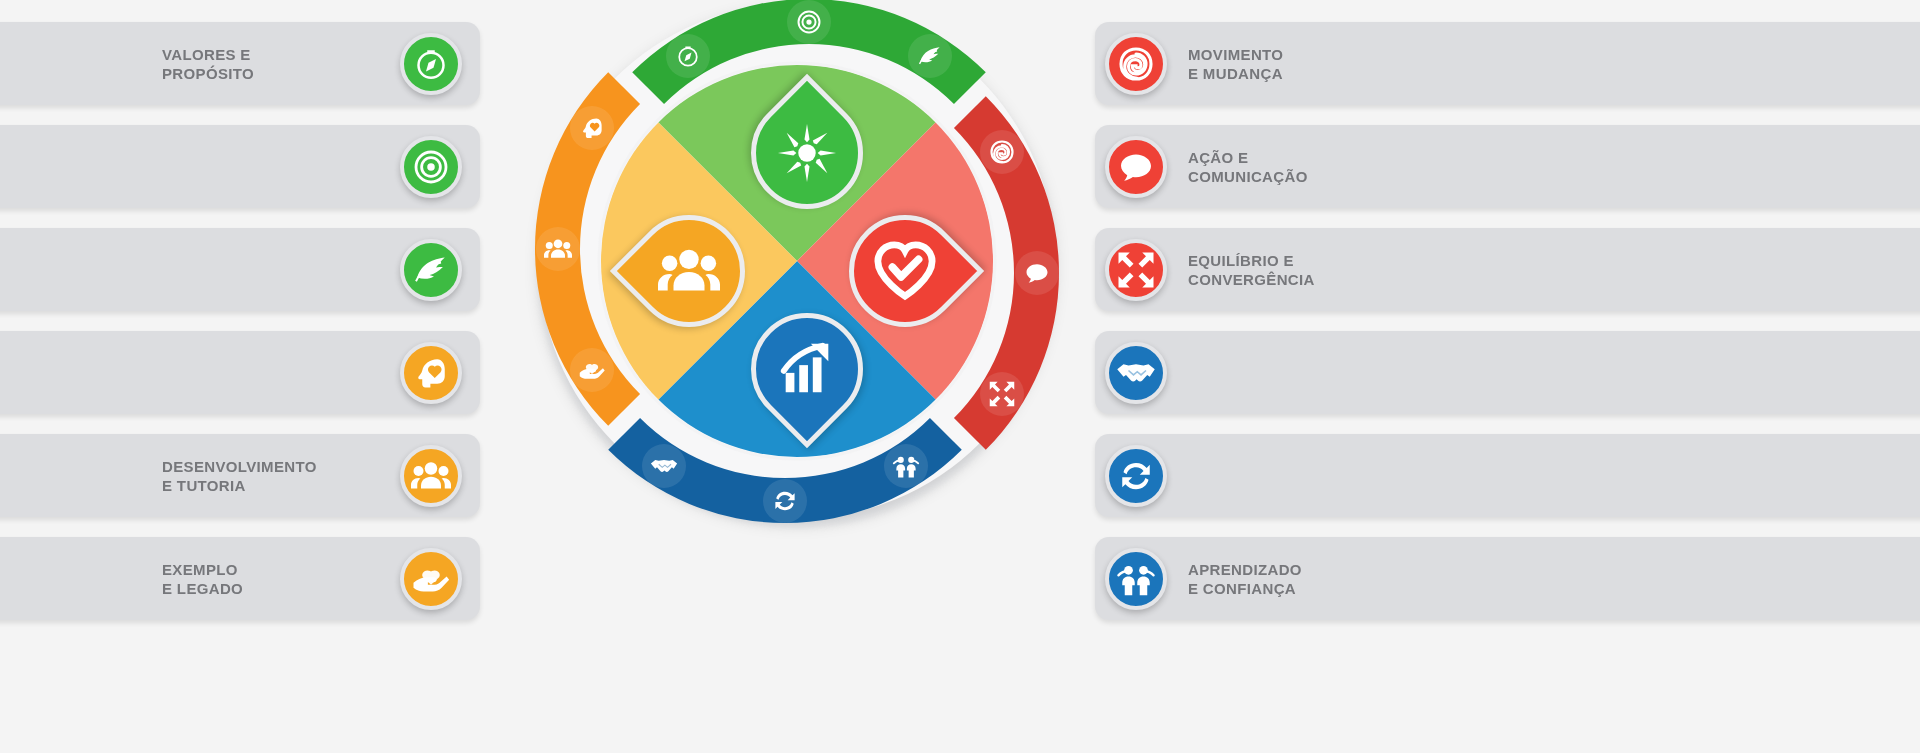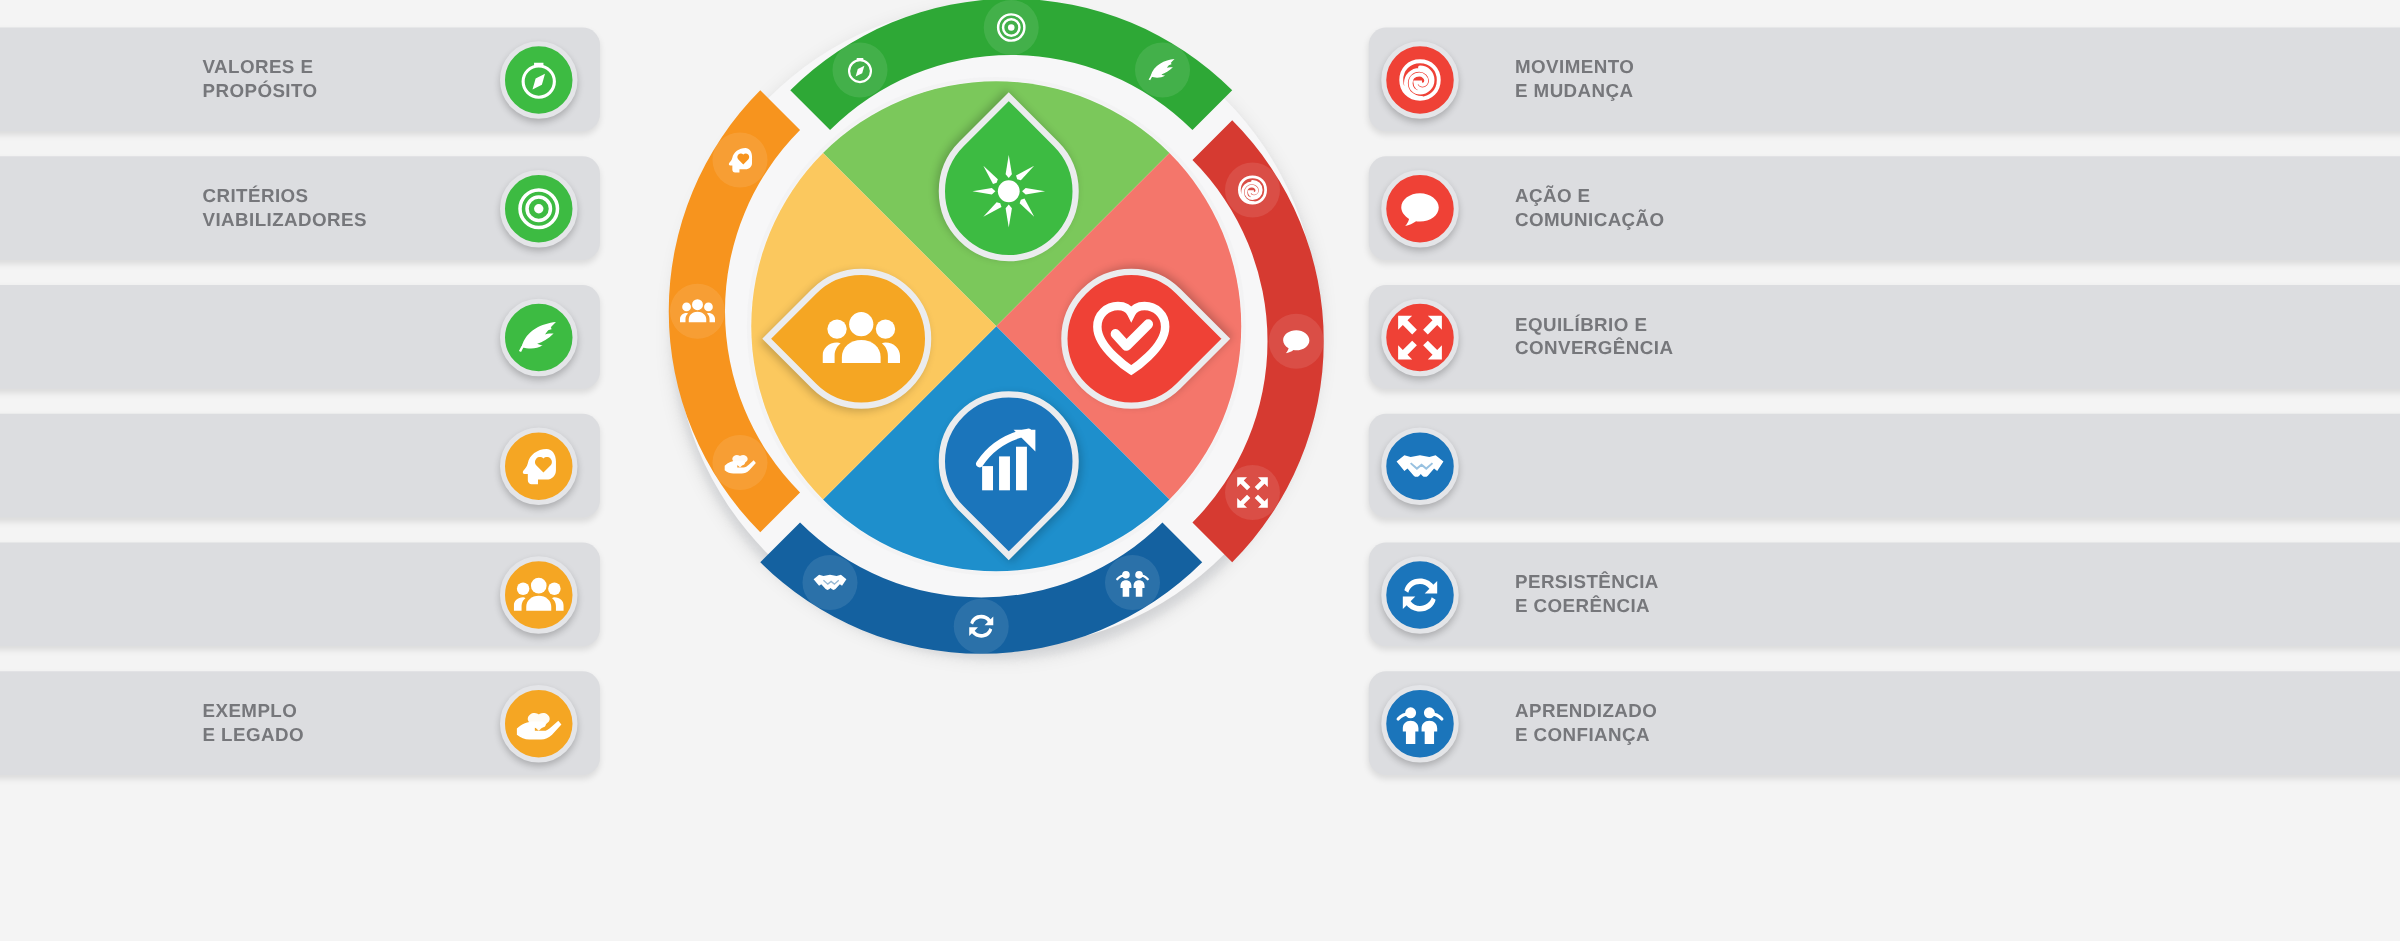--- a/index.html
+++ b/index.html
@@ -40,21 +40,21 @@
     top:50%; transform:translateY(-50%);
     font-size:15px;
     font-weight:700;
     letter-spacing:.35px;
     line-height:1.30;
     color:#76777b;
     text-transform:uppercase;
     white-space:pre-line;
   }
   .side-list.left  .pill-label { right:118px; text-align:left; width:200px;}
-  .side-list.right .pill-label { left:93px;  text-align:left; width:260px;margin-left:24px; }
+  .side-list.right .pill-label { left:93px;  text-align:left; width:260px; }
 
   
   .badge {
     position:absolute;
     top:50%;
     width:62px; height:62px;
     margin-top:-31px;
     border-radius:50%;
     display:flex; align-items:center; justify-content:center;
     box-shadow: 0 3px 6px rgba(0,0,0,.22);
@@ -119,22 +119,20 @@
             <g fill="none" stroke="#fff" stroke-width="4">
               <circle cx="32" cy="34" r="20"></circle>
               <path d="M26 12h12M32 12v2"></path>
             </g>
             <path d="M40 24 28 30 24 44 36 38z" fill="#fff"></path>
             <circle cx="32" cy="34" r="3" fill="#fff"></circle>
           </svg>
         </div>
       </div>
       <div class="pill" style="top: 125px;">
-        <div class="pill-label">CRITÉRIOS
-VIABILIZADORES</div>
         <div class="badge" style="background: rgb(61, 187, 66); color: rgb(61, 187, 66);">
           <svg viewBox="0 0 64 64">
             <g fill="none" stroke="#fff" stroke-width="4.5">
               <circle cx="32" cy="32" r="24"></circle>
               <circle cx="32" cy="32" r="15"></circle>
             </g>
             <circle cx="32" cy="32" r="6" fill="#fff"></circle>
           </svg>
         </div>
       </div>
@@ -148,20 +146,22 @@
       </div>
       <div class="pill" style="top: 331px;">
         <div class="badge" style="background: rgb(245, 166, 35); color: rgb(245, 166, 35);">
           <svg viewBox="0 0 64 64">
             <path d="M42 10c-12 0-22 8-24 18-1 5-4 7-6 10-1 2 0 4 2 4h4v8c0 3 2 5 5 5h8v-6h11c7 0 12-5 12-12V26c0-9-5-16-12-16z" fill="#fff"></path>
             <path d="M38 22c-2.5-2.5-6.5-2.5-9 0-2.5 2.5-2.5 6.5 0 9l9 9 9-9c2.5-2.5 2.5-6.5 0-9-2.5-2.5-6.5-2.5-9 0z" fill="#f5a623"></path>
           </svg>
         </div>
       </div>
       <div class="pill" style="top: 434px;">
+        <div class="pill-label">DESENVOLVIMENTO
+E TUTORIA</div>
         <div class="badge" style="background: rgb(245, 166, 35); color: rgb(245, 166, 35);">
           <svg viewBox="0 0 64 64">
             <circle cx="32" cy="20" r="10" fill="#fff"></circle>
             <path d="M32 33c-9 0-16 6-16 14v5h32v-5c0-8-7-14-16-14z" fill="#fff"></path>
             <circle cx="12" cy="24" r="8" fill="#fff"></circle>
             <path d="M12 35c-7 0-12 5-12 11v6h10v-6c0-4 2-8 5-10-1-.7-2-1-3-1z" fill="#fff"></path>
             <circle cx="52" cy="24" r="8" fill="#fff"></circle>
             <path d="M52 35c7 0 12 5 12 11v6H54v-6c0-4-2-8-5-10 1-.7 2-1 3-1z" fill="#fff"></path>
           </svg>
         </div>
@@ -394,22 +394,20 @@
       </div>
       <div class="pill" style="top: 331px;">
         <div class="badge" style="background: rgb(27, 117, 187); color: rgb(27, 117, 187);">
           <svg viewBox="0 0 64 64">
             <path d="M2 26l10-8 8 2 12-2 12 2 8-2 10 8-8 12-4-3-8 9c-2 2-5 2-7 0l-2-2-2 2c-2 2-5 2-7 0l-8-9-4 3z" fill="#fff"></path>
             <path d="M20 28l8 7 6-5 6 5 8-7" fill="none" stroke="#1b75bb" stroke-width="2.5" opacity=".45"></path>
           </svg>
         </div>
       </div>
       <div class="pill" style="top: 434px;">
-        <div class="pill-label">PERSISTÊNCIA
-E COERÊNCIA</div>
         <div class="badge" style="background: rgb(27, 117, 187); color: rgb(27, 117, 187);">
           <svg viewBox="0 0 64 64">
             <path d="M12 26c2-9 10-15 20-15 7 0 13 3 17 8l5-5v16H38l6-6c-3-4-7-6-12-6-7 0-13 4-15 11z" fill="#fff"></path>
             <path d="M52 38c-2 9-10 15-20 15-7 0-13-3-17-8l-5 5V34h16l-6 6c3 4 7 6 12 6 7 0 13-4 15-11z" fill="#fff"></path>
           </svg>
         </div>
       </div>
       <div class="pill" style="top: 537px;">
         <div class="pill-label">APRENDIZADO
 E CONFIANÇA</div>

